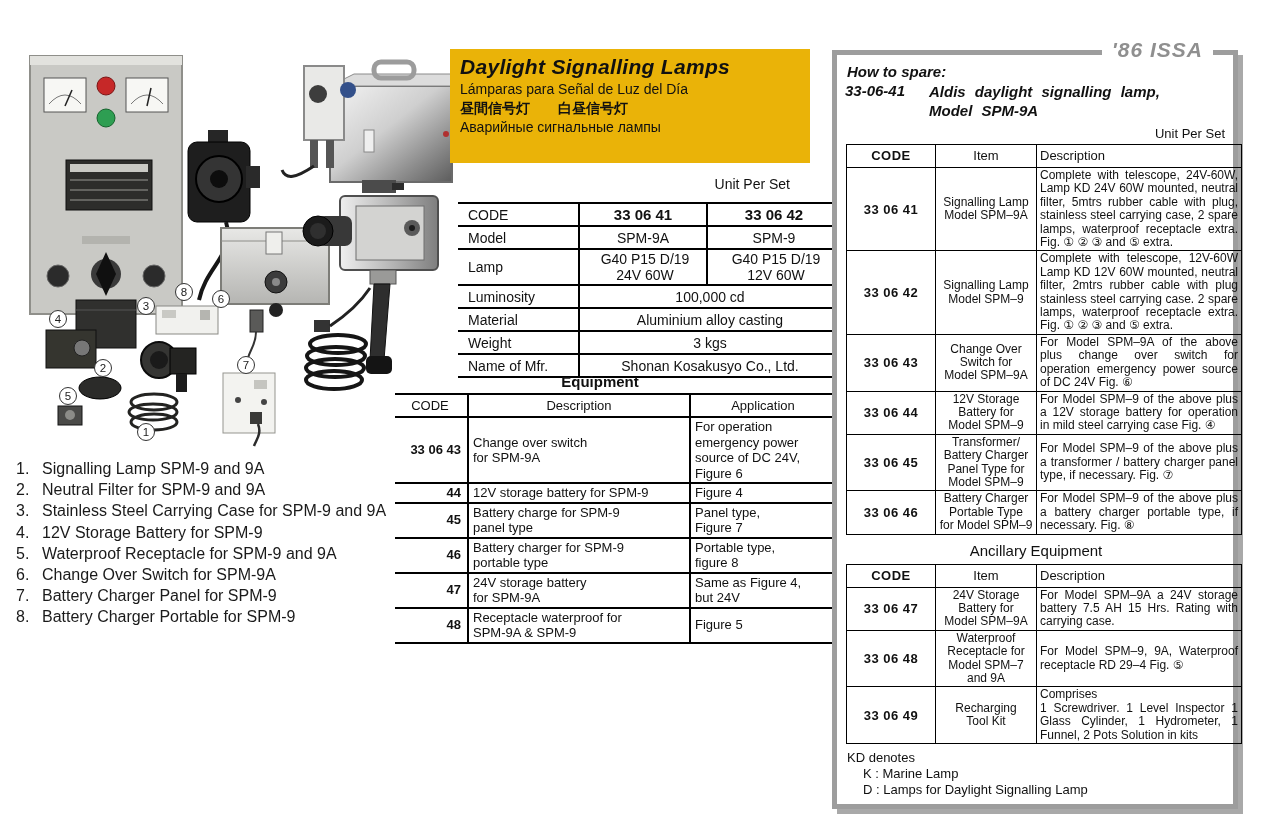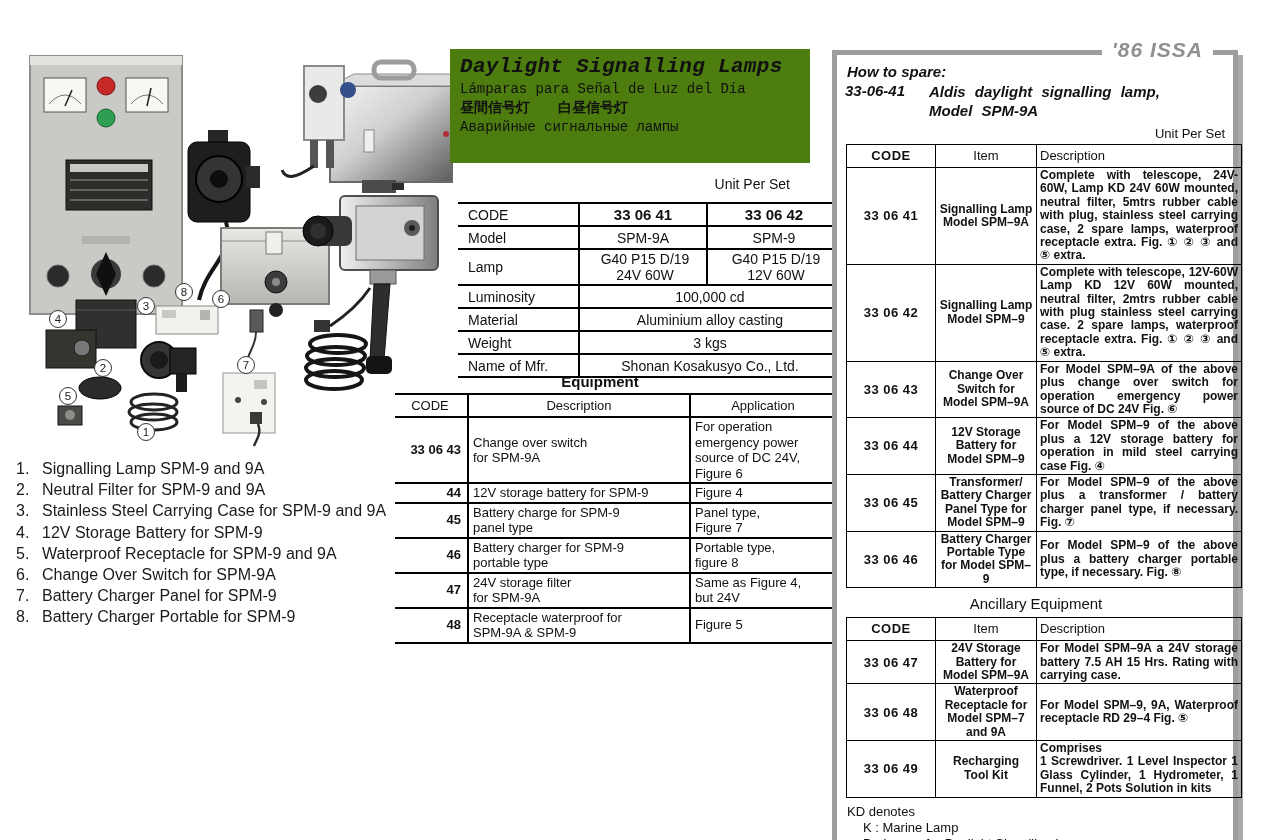--- a/index.html
+++ b/index.html
@@ -10,21 +10,21 @@
   
   .photos{position:absolute;left:18px;top:38px;width:444px;height:424px;}
 
   
   .fig-list{position:absolute;left:16px;top:458px;width:436px;font-size:16px;line-height:21.2px;color:#1a1a1a;}
   .fig-row{display:flex;}
   .fig-num{width:26px;flex:0 0 26px;text-align:left;}
 
   
   .title-block{position:absolute;left:450px;top:49px;width:360px;height:114px;
-               background:#4d7c0f;padding:5px 10px 0 10px;box-sizing:border-box;font-family:Liberation Mono, monospace;}
+               background:#eab308;padding:5px 10px 0 10px;box-sizing:border-box;}
   .tb-title{font-size:21px;font-weight:bold;font-style:italic;letter-spacing:.3px;line-height:26px;}
   .tb-kr{font-size:18px;font-weight:bold;letter-spacing:2px;line-height:24px;}
   .tb-es{font-size:14px;line-height:19px;}
   .tb-cn{font-size:14px;font-weight:bold;line-height:19px;white-space:pre;}
   .tb-ru{font-size:14px;line-height:19px;}
   .unit-center{position:absolute;left:650px;top:176px;width:140px;text-align:right;font-size:14px;}
 
   
   table{border-collapse:collapse;}
   .spec{position:absolute;left:458px;top:202px;width:348px;font-size:14px;table-layout:fixed;}
@@ -54,21 +54,21 @@
          box-shadow:5px 5px 0 #a9a9a9;padding:6px 6px 6px 8px;}
   .issa{position:absolute;top:-17px;right:20px;background:#fff;padding:0 10px;
         color:#8f8f8f;font-size:21px;font-weight:bold;font-style:italic;letter-spacing:1px;}
   .hto{font-size:15px;font-weight:bold;font-style:italic;margin:2px 0 2px 2px;}
   .order-row{display:flex;}
   .order-code{font-size:15px;font-style:italic;font-weight:bold;flex:0 0 84px;}
   .order-desc{font-size:15px;font-style:italic;font-weight:bold;line-height:19px;word-spacing:5px;}
   .unit-right{text-align:right;font-size:13px;margin:6px 2px 3px 0;}
 
   .rtable{width:392px;font-size:12px;table-layout:fixed;margin-left:1px;}
-  .rtable td,.rtable th{border:1.5px solid #000;vertical-align:middle;padding:1px 3px;line-height:13.4px;font-weight:bold;}
+  .rtable td,.rtable th{border:1.5px solid #000;vertical-align:middle;padding:1px 3px;line-height:13.4px;}
   .rtable th{font-weight:normal;font-size:13px;height:20px;text-align:center;}
   .rtable .r-code{width:82px;text-align:center;font-weight:bold;font-size:13px;letter-spacing:.5px;}
   .rtable .r-item{width:94px;text-align:center;}
   .rtable .r-desc{width:198px;text-align:justify;}
   .anc-title{text-align:center;font-size:15px;margin:7px 0 5px 0;}
   .footnote{font-size:13px;line-height:16px;margin:6px 0 0 2px;}
   .footnote .ind{margin-left:16px;}
 </style>
 </head>
 <body>
@@ -347,21 +347,21 @@
   </tr>
   <tr>
     <td class="c-code">46</td>
     <td class="c-desc pre">Battery charger for SPM-9
 portable type</td>
     <td class="c-app pre">Portable type,
 figure 8</td>
   </tr>
   <tr>
     <td class="c-code">47</td>
-    <td class="c-desc pre">24V storage filter
+    <td class="c-desc pre">24V storage battery
 for SPM-9A</td>
     <td class="c-app pre">Same as Figure 4,
 but 24V</td>
   </tr>
   <tr>
     <td class="c-code">48</td>
     <td class="c-desc pre">Receptacle waterproof for
 SPM-9A &amp; SPM-9</td>
     <td class="c-app pre">Figure 5</td>
   </tr>

